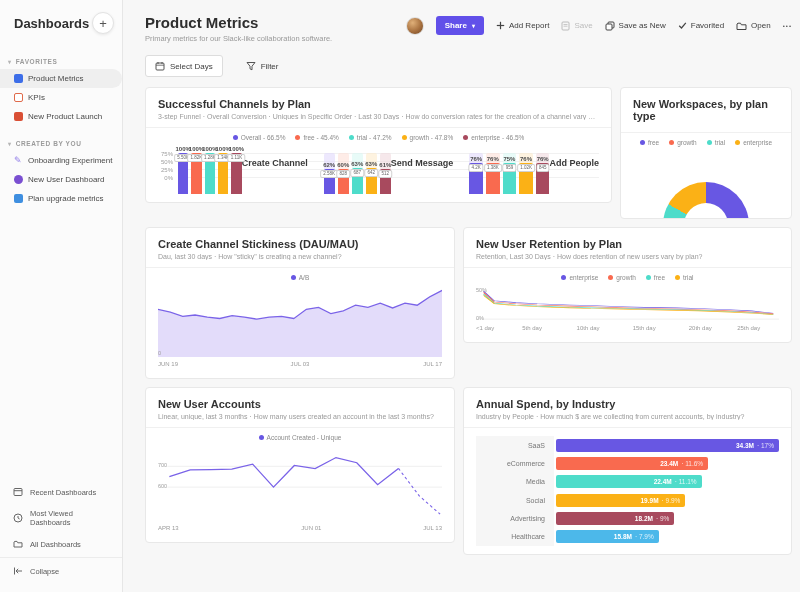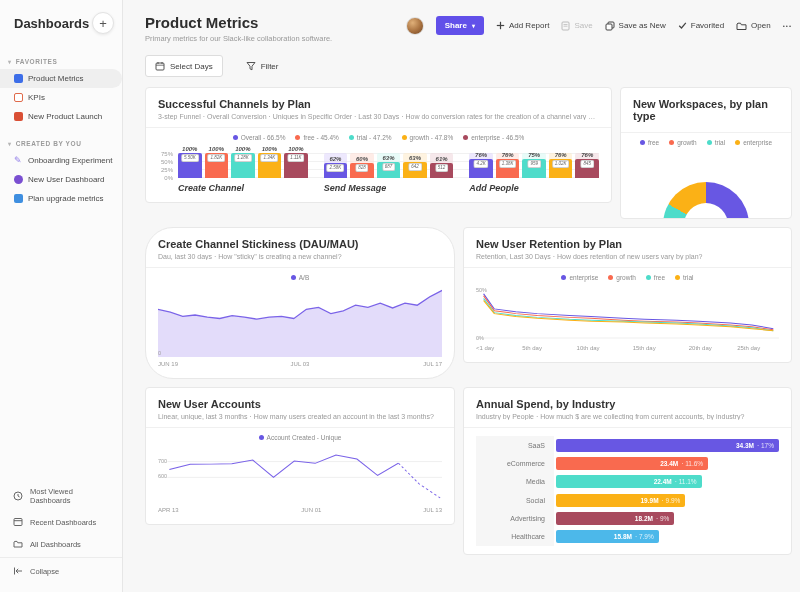--- a/index.html
+++ b/index.html
@@ -64,42 +64,42 @@
   .legend { display:flex; justify-content:center; gap:10px; margin-top:6px; flex-wrap:nowrap; }
   .lg-item { display:flex; align-items:center; gap:3px; font-size:6.5px; color:#8a8a8a; cursor:pointer; white-space:nowrap; }
   .lg-dot { width:5px; height:5px; border-radius:50%; flex:none; }
   
   .card-funnel { width:467px; min-width:467px; height:116px; }
   .funnel-wrap { display:flex; flex:1; margin-top:12px; }
   .faxis { position:relative; width:20px; }
   .faxis span { position:absolute; right:5px; font-size:6px; color:#a0a0a0; transform:translateY(50%); }
   .funnel-plot { position:relative; flex:1; display:flex; gap:16px; }
   .fgl { position:absolute; left:0; right:0; height:1px; background:#f1f1f1; }
-  .funnel-group { flex:1; display:flex; flex-direction:column; position:relative;font-style:italic; }
+  .funnel-group { flex:1; display:flex; flex-direction:row; position:relative; }
   .funnel-bars { flex:1; display:flex; gap:3px; }
   .fbar-wrap { flex:1; position:relative; }
   .fbar-bg { position:absolute; left:0; right:0; top:0; bottom:0; border-radius:2px 2px 0 0; opacity:.55; }
   .fbar { position:absolute; left:0; right:0; bottom:0; border-radius:2px 2px 0 0; }
   .fbar-pct { position:absolute; left:50%; transform:translateX(-50%); font-size:6px; font-weight:bold;
     color:#4a4a4a; white-space:nowrap; }
   .fbar-badge { position:absolute; left:50%; transform:translateX(-50%); font-size:4.5px; color:#666;
     background:#fff; border:1px solid rgba(0,0,0,.18); border-radius:2px; padding:0 2px; line-height:6px;
     white-space:nowrap; }
   .funnel-cat { font-size:9px; font-weight:bold; color:#3a3a3a; margin-top:5px; height:11px; }
   
   .card-donut { flex:1; height:132px; }
   .donut-area { flex:1; display:flex; align-items:center; justify-content:center; }
   .donut { width:86px; height:86px; border-radius:50%; position:relative; }
   .donut::before { content:""; position:absolute; inset:21px; background:#fff; border-radius:50%; }
   .donut-center { position:absolute; inset:0; display:flex; align-items:center; justify-content:center;
     font-size:11px; font-weight:bold; color:#333; z-index:2; }
   
-  .card-stick { width:310px; min-width:310px; height:152px;border-radius:28px; }
-  .card-ret { flex:1; height:136px; }
-  .card-acct { width:310px; min-width:310px; height:138px; }
+  .card-stick { width:310px; min-width:310px; height:152px; }
+  .card-ret { flex:1; height:116px; }
+  .card-acct { width:310px; min-width:310px; height:156px; }
   .card-spend { flex:1; height:168px; }
   .plot-rel { position:relative; flex:1; margin-top:6px; }
   .plot-rel svg { position:absolute; left:0; right:0; top:0; bottom:0; width:100%; height:100%; }
   .ytick { position:absolute; left:0; font-size:5.5px; color:#a0a0a0; z-index:2; }
   .xaxis { position:relative; height:11px; margin-top:2px; }
   .xtick { position:absolute; top:2px; font-size:6px; color:#9a9a9a; white-space:nowrap; }
   
   .spend-rows { flex:1; display:flex; flex-direction:column; margin-top:8px; }
   .spend-row { flex:1; display:flex; align-items:stretch; }
   .spend-label { width:78px; background:#f6f6f6; display:flex; align-items:center; justify-content:flex-end;
@@ -152,31 +152,31 @@
         </div>
         <div class="sb-item">
           <span class="sb-ico " style="background: rgb(63, 143, 224);"></span>
           <span>Plan upgrade metrics</span>
         </div>
       </div>
     </div>
   <div class="sb-footer">
     <div class="sb-foot-item">
       <svg width="10" height="10" viewBox="0 0 10 10">
+        <rect x="1" y="1.5" width="8" height="7" rx="1" fill="none" stroke="#666" stroke-width="1"></rect>
+        <line x1="1" y1="3.7" x2="9" y2="3.7" stroke="#666" stroke-width="1"></line>
+      </svg>
+      <span>Recent Dashboards</span>
+    </div>
+    <div class="sb-foot-item">
+      <svg width="10" height="10" viewBox="0 0 10 10">
         <circle cx="5" cy="5" r="4" fill="none" stroke="#666" stroke-width="1"></circle>
         <path d="M5 3 L5 5 L6.6 6" fill="none" stroke="#666" stroke-width="1"></path>
       </svg>
       <span>Most Viewed Dashboards</span>
-    </div>
-    <div class="sb-foot-item">
-      <svg width="10" height="10" viewBox="0 0 10 10">
-        <rect x="1" y="1.5" width="8" height="7" rx="1" fill="none" stroke="#666" stroke-width="1"></rect>
-        <line x1="1" y1="3.7" x2="9" y2="3.7" stroke="#666" stroke-width="1"></line>
-      </svg>
-      <span>Recent Dashboards</span>
     </div>
     <div class="sb-foot-item">
       <svg width="10" height="10" viewBox="0 0 10 10">
         <path d="M1 3 L1 8 L9 8 L9 3.8 L4.8 3.8 L4 2.4 L1.8 2.4 Z" fill="none" stroke="#666" stroke-width="1"></path>
       </svg>
       <span>All Dashboards</span>
     </div>
     <div class="sb-foot-item collapse">
       <svg width="10" height="10" viewBox="0 0 10 10">
         <line x1="1.5" y1="1.5" x2="1.5" y2="8.5" stroke="#666" stroke-width="1"></line>

